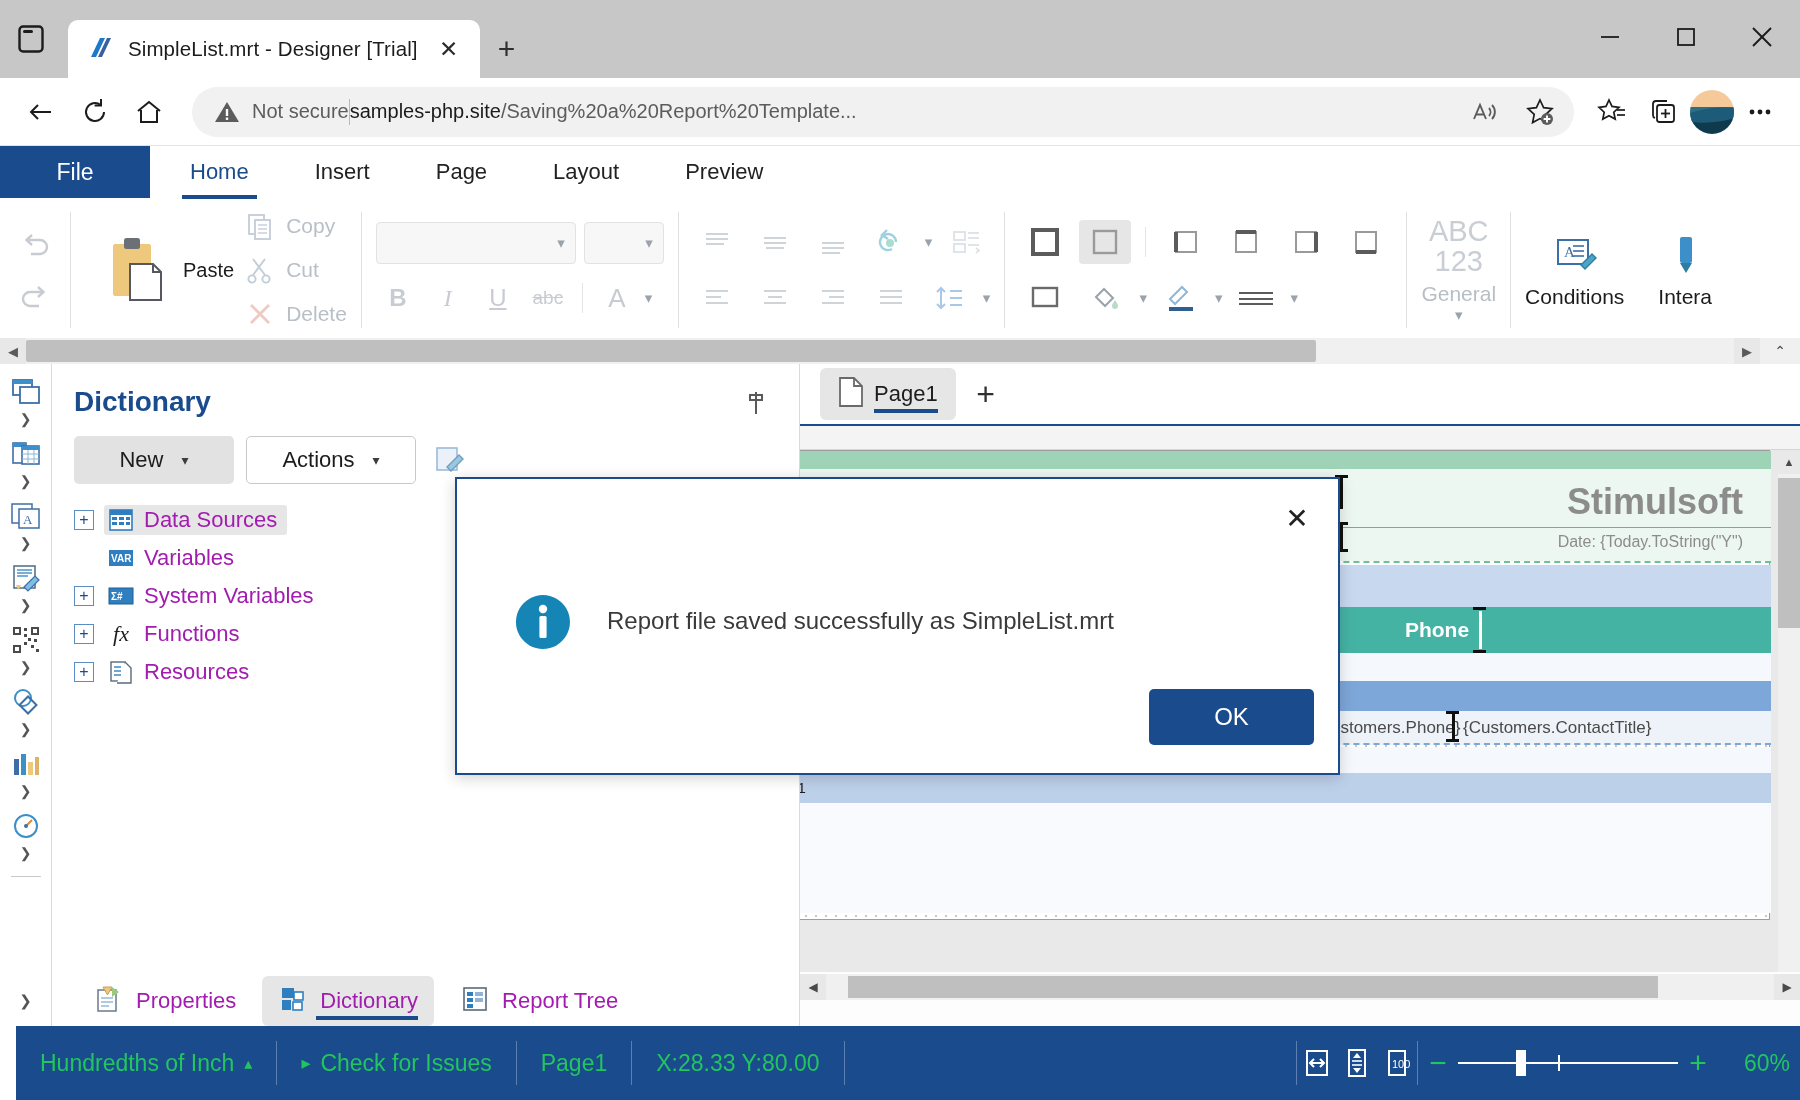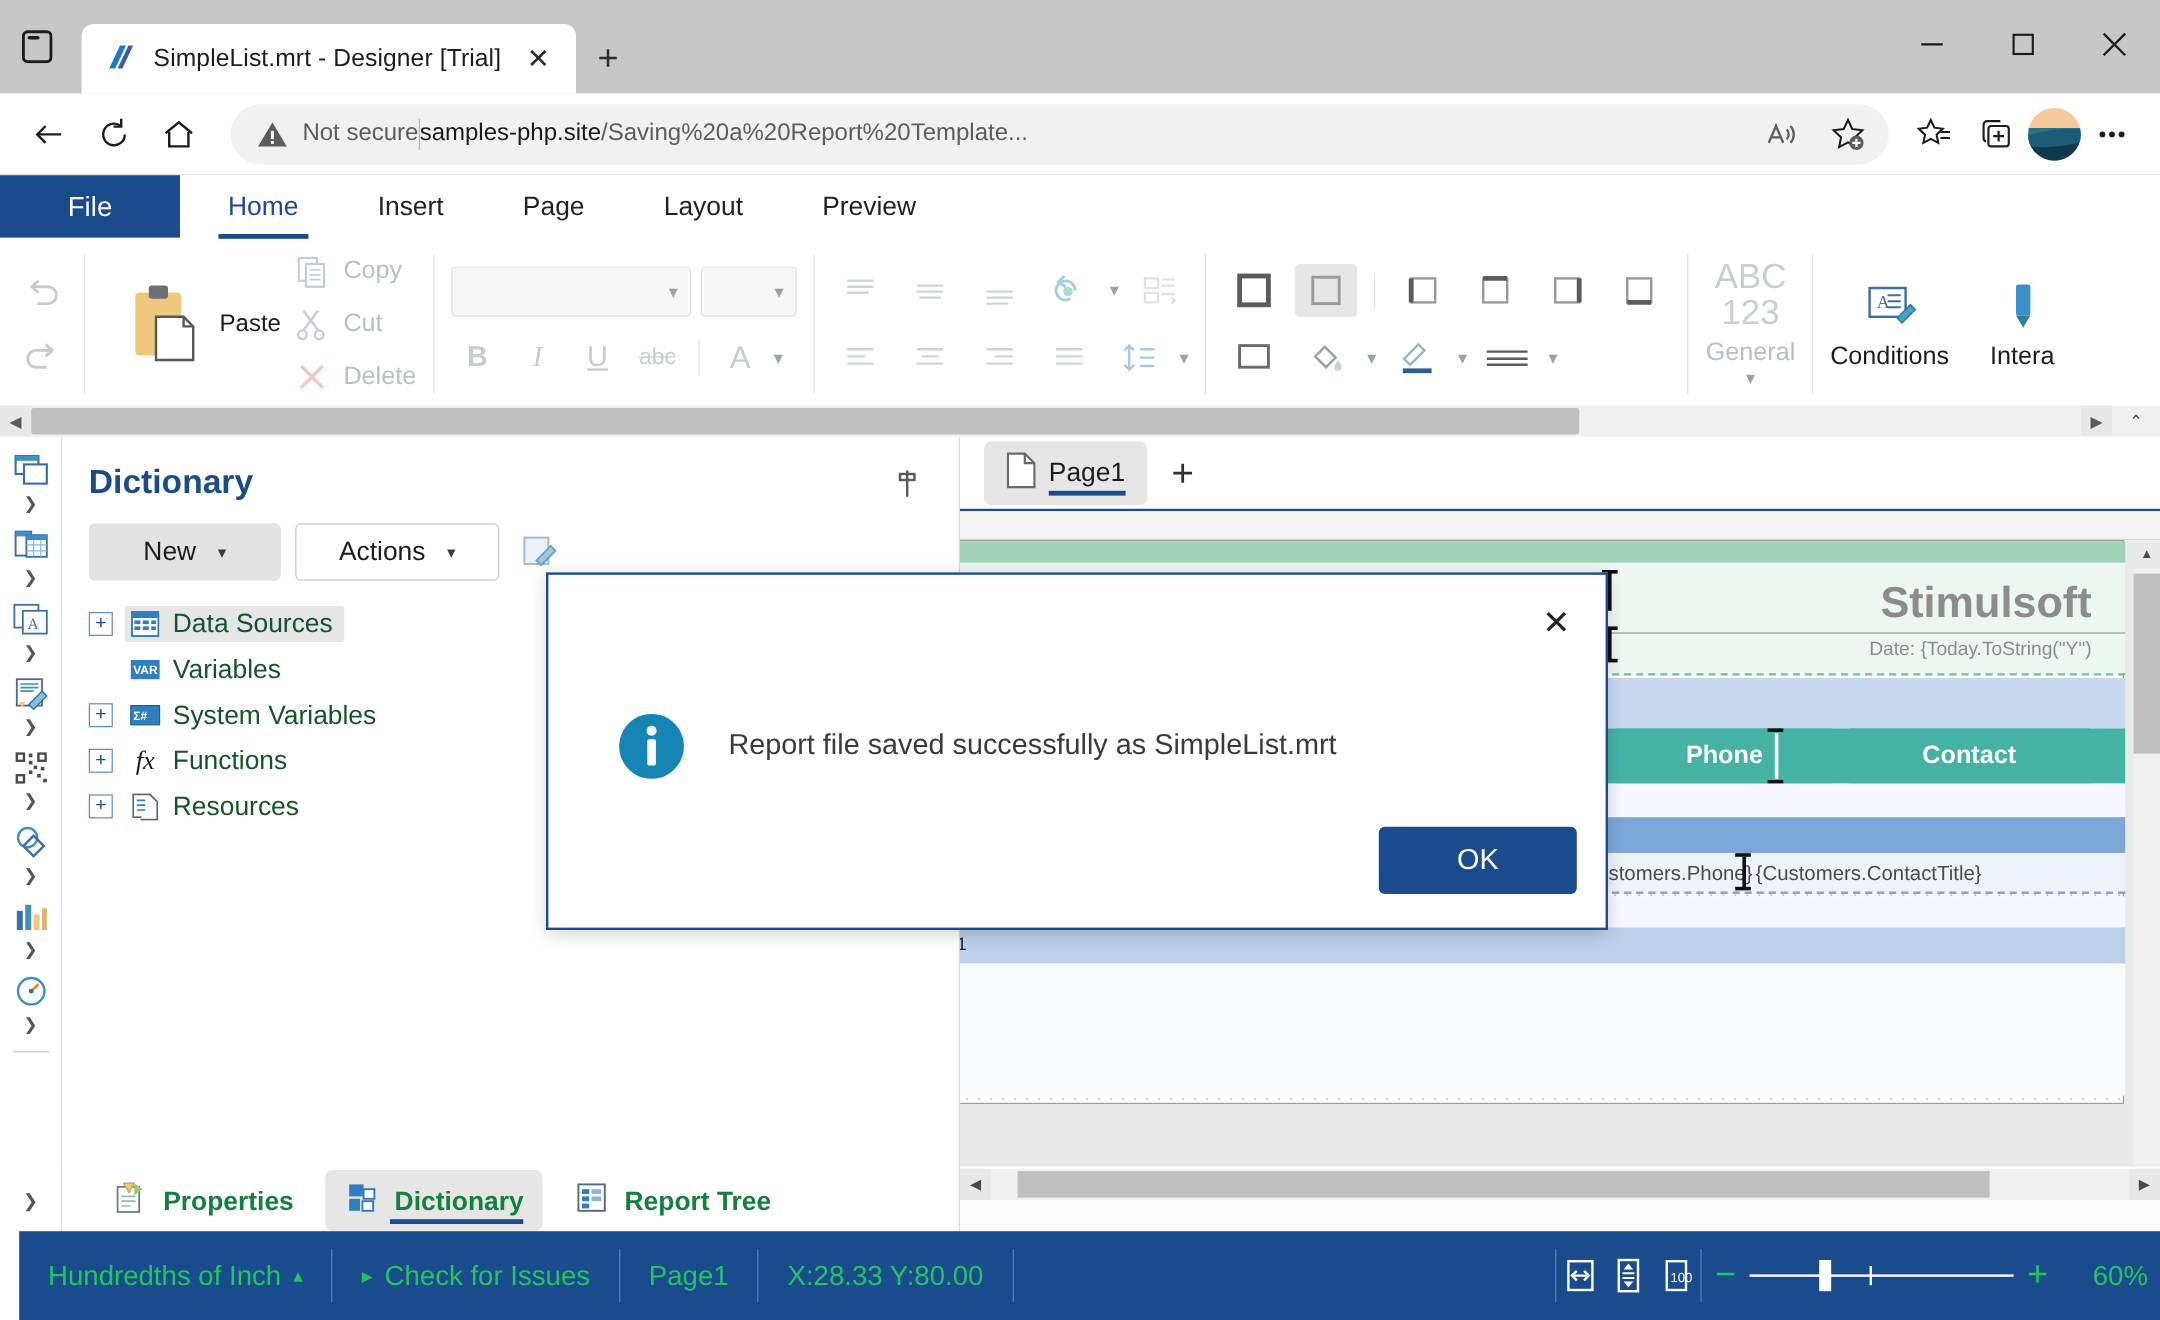--- a/index.html
+++ b/index.html
@@ -166,32 +166,32 @@
   .dbtn .chev2{ font-size:14px; color:#3c3c3c;}
   .dict-icon-btn{ width:44px;height:44px;display:flex;align-items:center;justify-content:center;cursor:pointer;}
   .tree{ position:absolute; left:22px; top:138px; right:12px; }
   .tnode{ display:flex; align-items:center; height:35px; gap:10px; margin-bottom:3px; }
   .tplus{
     width:20px;height:20px;border:1px solid #5b8cc4; background:#fff; color:#1a4b8c;
     font-size:16px; line-height:17px; text-align:center; cursor:pointer; flex:0 0 auto;
   }
   .tplus.empty{ border:none; background:transparent; cursor:default;}
   .tico{ width:26px; height:26px; display:flex; align-items:center; justify-content:center; flex:0 0 auto;}
-  .tlabel{ font-size:22px; color:#14532d; white-space:nowrap;}
+  .tlabel{ font-size:22px; color:#a21caf; white-space:nowrap;}
   .tsel{ display:flex; align-items:center; gap:10px; padding:2px 10px 2px 4px;}
 
   
   .dict-tabs{
     position:absolute; left:52px; top:975px; width:748px; height:51px;
     display:flex; align-items:center; gap:10px; padding-left:26px; background:#fff;
     border-right:1px solid #dadada;
   }
   .dtab{ display:flex; align-items:center; gap:12px; padding:8px 16px; border-radius:6px; cursor:pointer; position:relative;}
   .dtab.active{ background:#e6e6e6; }
-  .dtab-lbl{ font-size:22px; color:#15803d;font-weight:bold;}
+  .dtab-lbl{ font-size:22px; color:#a21caf;}
   .dtab.active .dtab-lbl::after{
     content:""; position:absolute; left:54px; right:16px; bottom:6px; height:4px; background:#1a4b8c;
   }
   .rail-bottom-chev{
     position:absolute; left:0; top:975px; width:52px; height:51px; display:flex;
     align-items:center; justify-content:center; color:#555; font-size:15px; cursor:pointer; background:#fff;
     border-right:1px solid #dadada;
   }
 
   
@@ -1012,21 +1012,20 @@
           <div class="mk-v" style="left:629px; top:55px; height:26px;"></div>
           <div class="mk-cap" style="left:624px; top:80px;"></div>
         </div>
         <div class="band" style="top:110px;height:2px;border-top:2px dashed #6fbf9a;"></div>
 
         <div class="band" style="top:114px; height:42px; background:#c8d8ef;"></div>
 
         <div class="band" style="top:156px; height:46px; background:#45b3a4;">
           <div class="hdr-cell" style="left:476px; width:140px; top:0;">ss</div>
           <div class="hdr-cell" style="left:636px; width:180px; top:0;">Phone</div>
-          <div class="hdr-cell" style="left:830px; width:200px; top:0;">Contact</div>
           <div class="mk-v" style="left:621px; top:4px; height:38px; background:#ffffff;"></div>
           <div class="mk-cap" style="left:615px; top:0px;"></div>
           <div class="mk-cap" style="left:615px; top:43px;"></div>
           <div class="mk-v" style="left:768px; top:4px; height:38px; background:#ffffff;"></div>
           <div class="mk-cap" style="left:762px; top:0px;"></div>
           <div class="mk-cap" style="left:762px; top:43px;"></div>
         </div>
 
         <div class="band" style="top:202px; height:28px; background:#f5f8fc;"></div>
 

